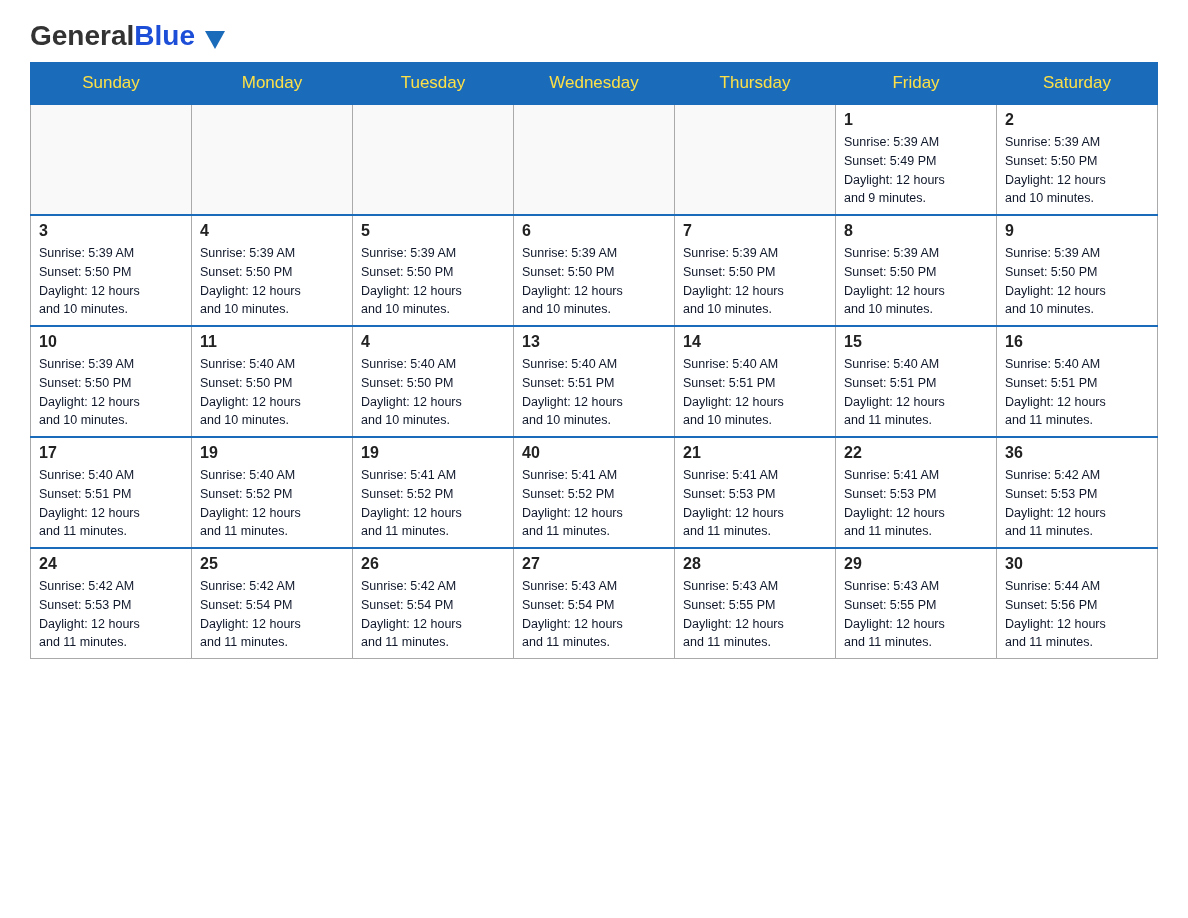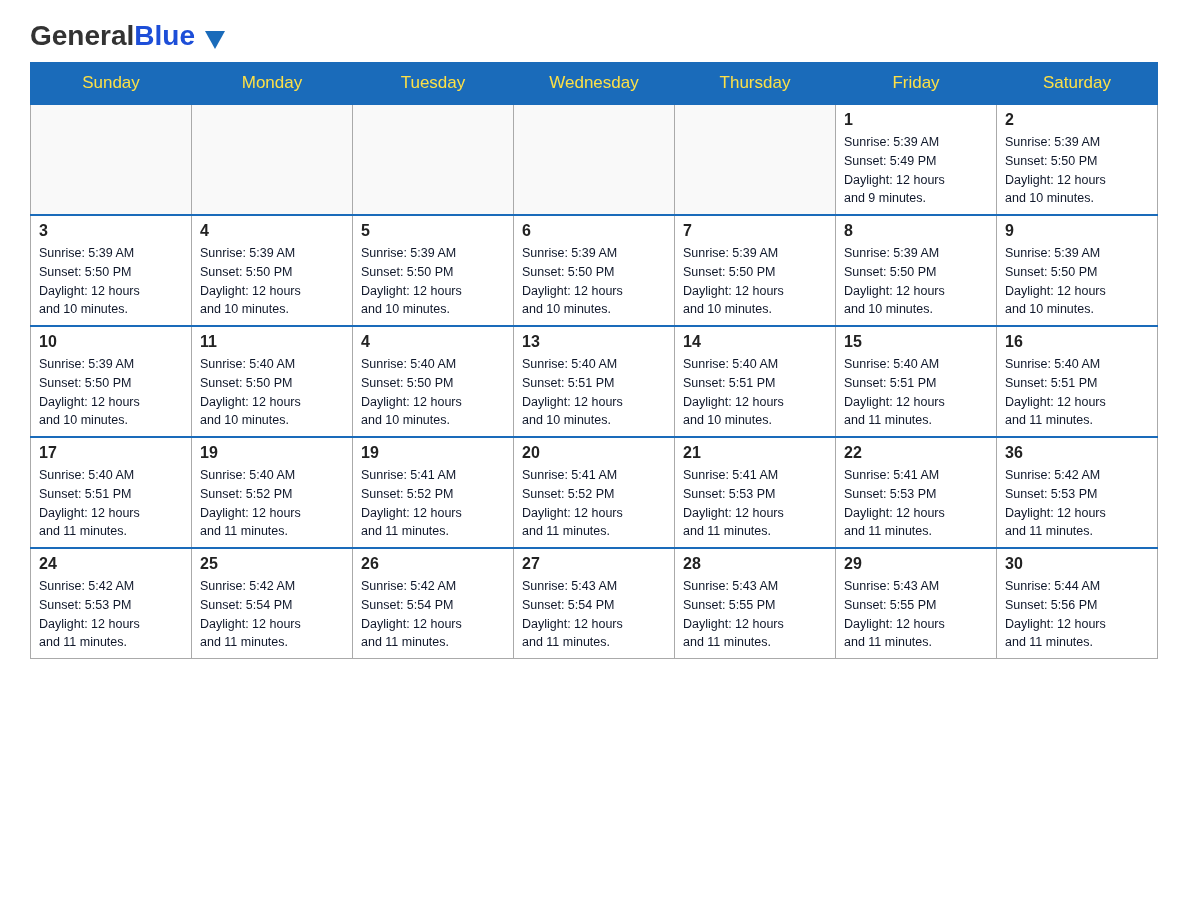--- a/index.html
+++ b/index.html
@@ -269,21 +269,21 @@
 and 11 minutes.</div>
         </td>
         <td>
           <span class="day-number">19</span>
           <div class="day-info" style="white-space: pre-line;">Sunrise: 5:41 AM
 Sunset: 5:52 PM
 Daylight: 12 hours
 and 11 minutes.</div>
         </td>
         <td>
-          <span class="day-number">20</span>
+          <span class="day-number">40</span>
           <div class="day-info" style="white-space: pre-line;">Sunrise: 5:41 AM
 Sunset: 5:52 PM
 Daylight: 12 hours
 and 11 minutes.</div>
         </td>
         <td>
           <span class="day-number">21</span>
           <div class="day-info" style="white-space: pre-line;">Sunrise: 5:41 AM
 Sunset: 5:53 PM
 Daylight: 12 hours

